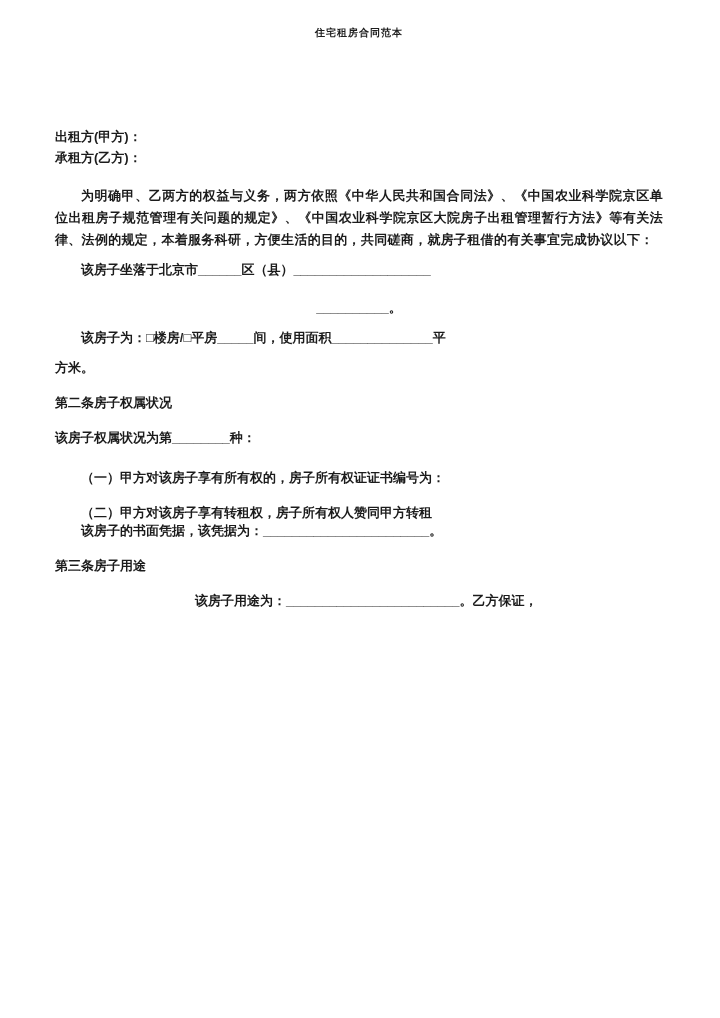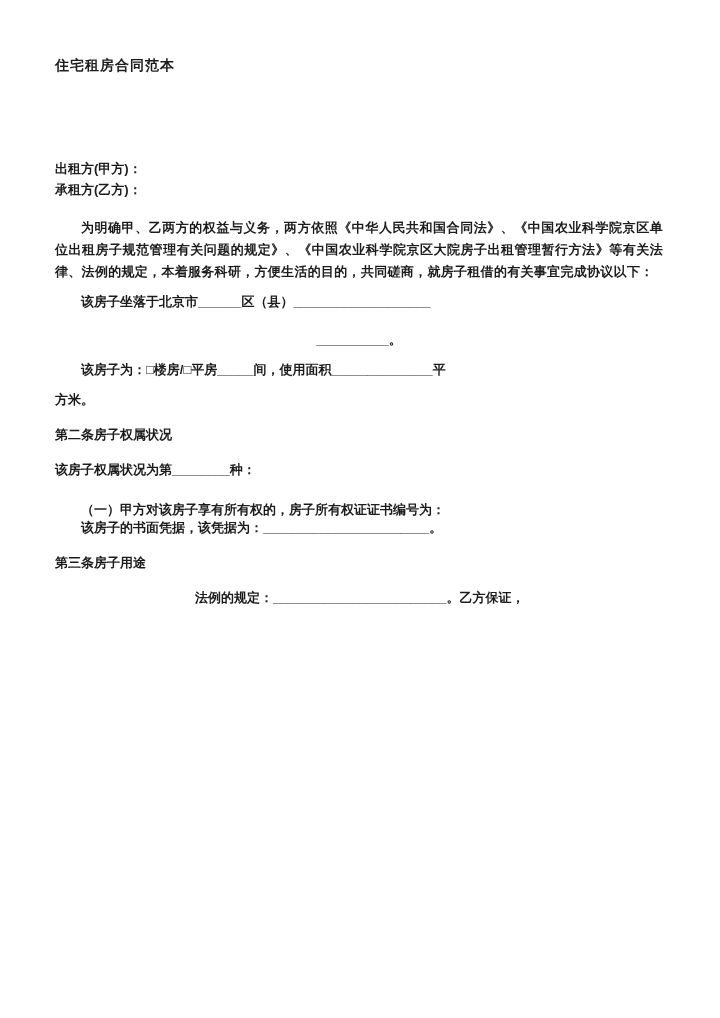--- a/index.html
+++ b/index.html
@@ -14,23 +14,23 @@
     width: 720px;
     height: 1018px;
     background: #ffffff;
     padding: 0 57px 0 55px;
     color: #1c1c1c;
     font-weight: bold;
     font-size: 13px;
     position: relative;
   }
   .doc-title {
-    margin-top: 56px;
-    text-align: left;
-    font-size: 14px;
+    margin-top: 24px;
+    text-align: center;
+    font-size: 10px;
     letter-spacing: 1px;
     line-height: 18px;
   }
   .line {
     line-height: 18px;
     white-space: nowrap;
   }
   .mt-party-a   { margin-top: 86px; }
   .mt-party-b   { margin-top: 3px; }
   .preamble {
@@ -76,20 +76,21 @@
 
   <div class="line mt-sqm">方米。</div>
 
   <div class="line mt-art2">第二条房子权属状况</div>
 
   <div class="line mt-own">该房子权属状况为第________种：</div>
 
   <div class="line mt-item1 indent-1">（一）甲方对该房子享有所有权的，房子所有权证证书编号为：</div>
 
 
+  <div class="line mt-item2 indent-1">（二）甲方对该房子享有转租权，房子所有权人赞同甲方转租</div>
 
   <div class="line mt-item2b indent-1">该房子的书面凭据，该凭据为：_______________________。</div>
 
   <div class="line mt-art3">第三条房子用途</div>
 
-  <div class="line mt-usage indent-usage">法例的规定：________________________。乙方保证，</div>
+  <div class="line mt-usage indent-usage">该房子用途为：________________________。乙方保证，</div>
 
 </div>
 
 </body></html>

